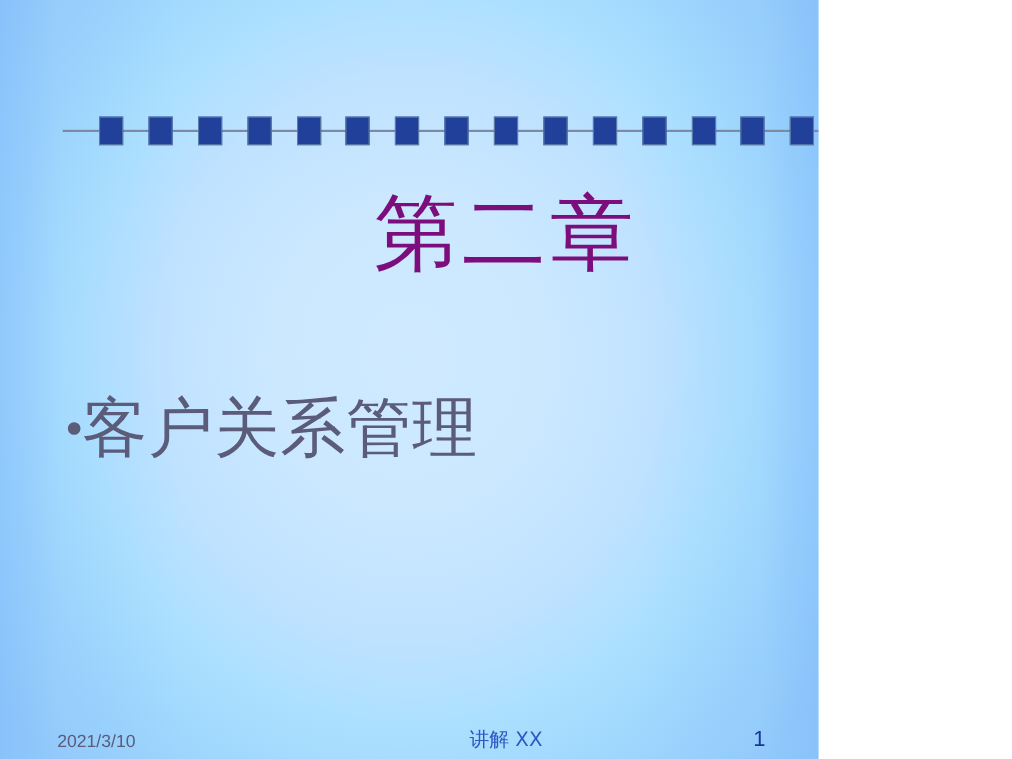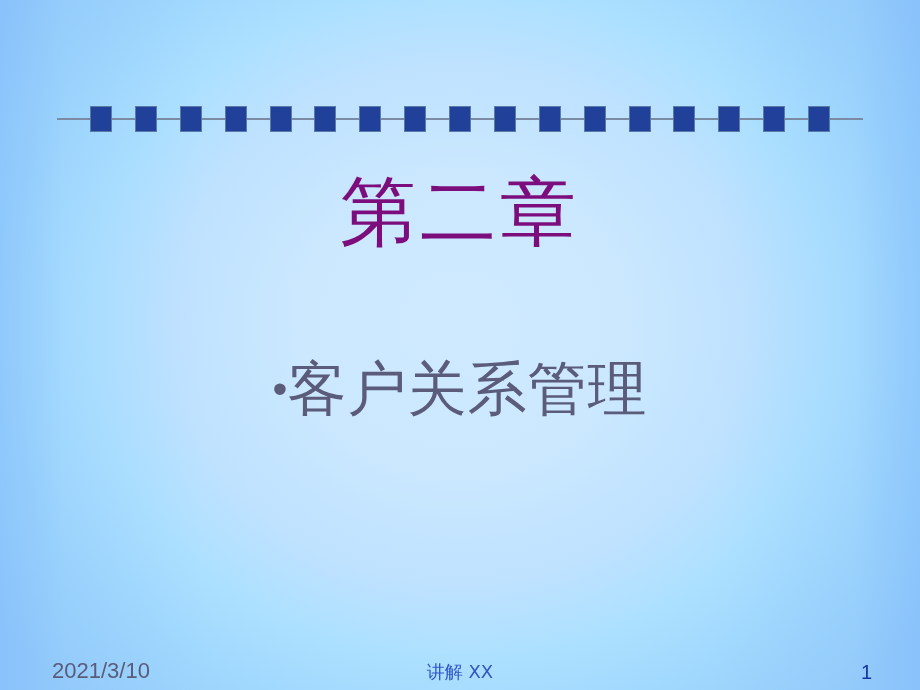--- a/index.html
+++ b/index.html
@@ -10,21 +10,21 @@
   body {
     width: 920px;
     height: 690px;
     overflow: hidden;
     font-family: "Liberation Sans", sans-serif;
   }
 
   
   #slide {
     position: relative;
-    width: 920px;
+    width: 744px;
     height: 690px;
     overflow: hidden;
     background-color: #9ecffc;
     background-image:
       radial-gradient(ellipse 62% 74% at 50% 47%,
         #cfeaff 0%,
         #cbe8ff 28%,
         #bfe2ff 50%,
         #ace0ff 66%,
         #9ed6fd 82%,
@@ -95,21 +95,20 @@
     color: #7c0d7c;
     white-space: nowrap;
   }
 
   
   #body-block {
     position: absolute;
     left: 60px;
     top: 352px;
     width: 800px;
-    text-align: center;
     color: #5b5b7a;
     font-family: "Liberation Sans", sans-serif;
     font-size: 59px;
     line-height: 1.25;
   }
   .body-line {
     white-space: nowrap;
   }
   .body-line.wrap {
     white-space: normal;
@@ -121,21 +120,21 @@
   }
   .cjk {
     font-family: "DejaVu Sans", "Liberation Sans", sans-serif;
     letter-spacing: 1px;
   }
 
   
   .footer-text {
     position: absolute;
     bottom: 6px;
-    font-size: 22px;
+    font-size: 16px;
     font-family: "Liberation Sans", sans-serif;
   }
   #footer-date {
     left: 52px;
     color: #5b5b7a;
   }
   #footer-center {
     left: 0;
     width: 920px;
     text-align: center;

